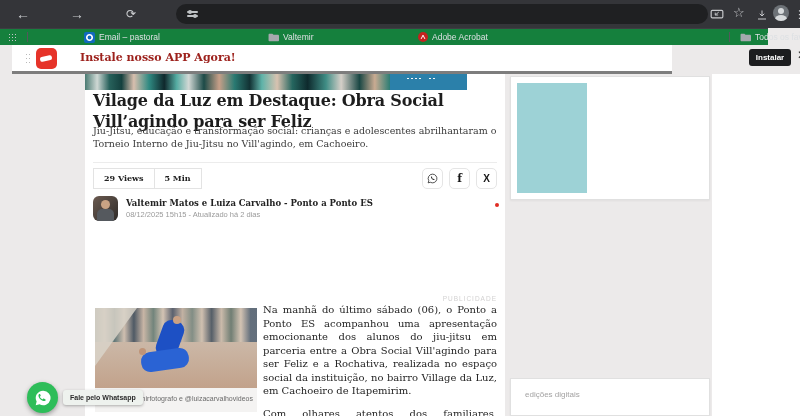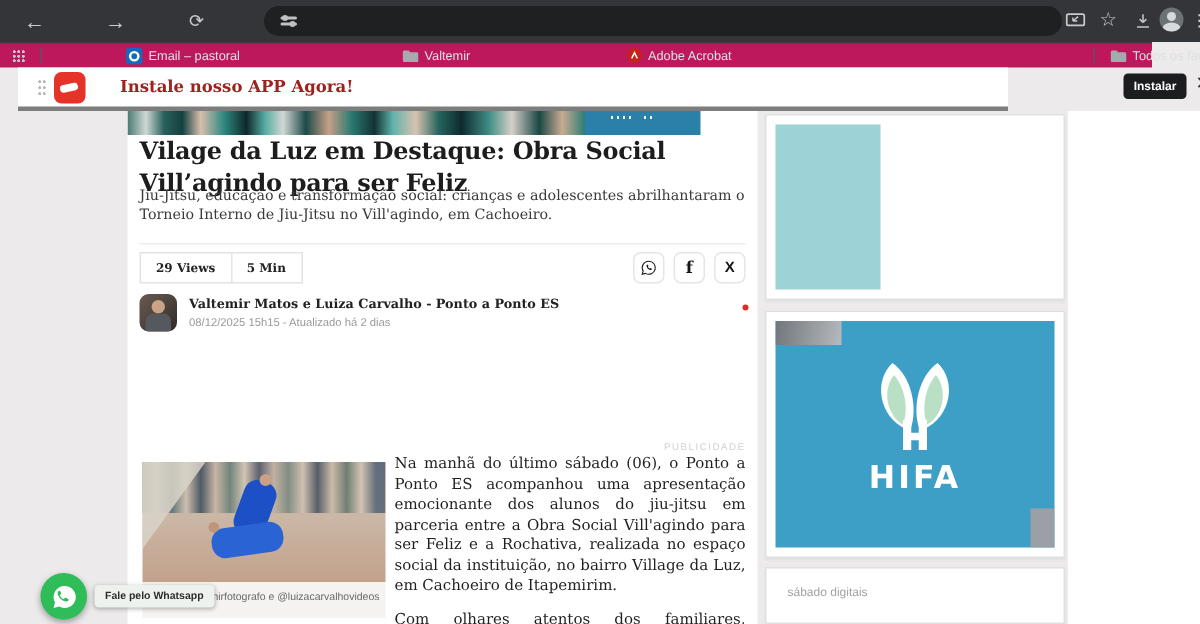--- a/index.html
+++ b/index.html
@@ -20,21 +20,21 @@
   .url-pill .site-ic i::after { content:""; position:absolute; top:-1px; width:4px; height:4px; border-radius:50%; background:#bfc2c5; }
   .url-pill .site-ic i:nth-child(1)::after { left:1px; }
   .url-pill .site-ic i:nth-child(2)::after { right:1px; }
   .url-text { position:absolute; left:30px; top:0; }
   .tb-right { position:absolute; top:0; }
   .avatar-circ { position:absolute; left:773px; top:5px; width:16px; height:16px; border-radius:50%;
     background:#6d7277; overflow:hidden; }
   .avatar-circ::before { content:""; position:absolute; left:5px; top:3px; width:6px; height:6px; border-radius:50%; background:#d7dadc; }
   .avatar-circ::after { content:""; position:absolute; left:2px; top:10px; width:12px; height:8px; border-radius:50%; background:#d7dadc; }
   
-  .bookmarks { position:absolute; left:0; top:28px; width:768px; height:17px; background:#be185d; border-top:1px solid #3d3e42; }
+  .bookmarks { position:absolute; left:0; top:28px; width:768px; height:17px; background:#15803d; border-top:1px solid #3d3e42; }
   .bm-item { position:absolute; top:0; height:16px; display:flex; align-items:center; gap:4px;
     color:#dde0e3; font-size:8.5px; white-space:nowrap; cursor:default; }
   .bm-sep { position:absolute; top:3px; width:1px; height:10px; background:#55575b; }
   .grid-ic { position:absolute; left:8px; top:4px; width:9px; height:9px;
     background:
       radial-gradient(circle 1px at 1.5px 1.5px,#c3c5c8 95%,transparent),
       radial-gradient(circle 1px at 4.5px 1.5px,#c3c5c8 95%,transparent),
       radial-gradient(circle 1px at 7.5px 1.5px,#c3c5c8 95%,transparent),
       radial-gradient(circle 1px at 1.5px 4.5px,#c3c5c8 95%,transparent),
       radial-gradient(circle 1px at 4.5px 4.5px,#c3c5c8 95%,transparent),
@@ -273,37 +273,23 @@
     <div class="body-text">
       <p>Na manhã do último sábado (06), o Ponto a Ponto ES acompanhou uma apresentação emocionante dos alunos do jiu-jitsu em parceria entre a Obra Social Vill'agindo para ser Feliz e a Rochativa, realizada no espaço social da instituição, no bairro Village da Luz, em Cachoeiro de Itapemirim.</p>
       <p>Com olhares atentos dos familiares, professores e</p>
     </div>
   </div>
 
   <div class="side-card side1">
     <div class="teal"></div>
   </div>
 
-  <div class="side-card side2">
-    <div class="hifa-bg">
-      <div class="corner-tl"></div>
-      <div class="corner-br"></div>
-      <svg class="hifa-logo" width="78" height="100" viewBox="0 0 78 100">
-        <path d="M33 48 C15 40 11 16 24 4 C37 13 41 35 36 48 Z" fill="#ffffff"></path>
-        <path d="M31 45 C20 39 17 22 25 12 C32 20 35 34 31 45 Z" fill="#b9e0c4"></path>
-        <path d="M45 48 C63 40 67 16 54 4 C41 13 37 35 42 48 Z" fill="#ffffff"></path>
-        <path d="M47 45 C58 39 61 22 53 12 C46 20 43 34 47 45 Z" fill="#b9e0c4"></path>
-        <path d="M31 42 h5.5 v8.5 h5 v-8.5 h5.5 v20 h-5.5 v-6.5 h-5 v6.5 h-5.5 z" fill="#ffffff"></path>
-        <text x="39" y="87" text-anchor="middle" font-family="DejaVu Sans, sans-serif" font-size="21" font-weight="bold" letter-spacing="2" fill="#ffffff">HIFA</text>
-      </svg>
-    </div>
-  </div>
 
   <div class="side-card side3">
-    <div class="flip-sub">sábado digitais</div>
+    <div class="flip-sub">edições digitais</div>
   </div>
 
   <div class="fab">
     <svg width="18" height="18" viewBox="0 0 32 32">
       <path d="M16 3A13 13 0 0 0 4.7 22.4L3 29l6.8-1.8A13 13 0 1 0 16 3z" fill="#ffffff"></path>
       <path d="M11.2 9.7c-.5-1.1-1-1-1.4-1-.9 0-1.9 1.1-1.9 2.7 0 4.5 5.6 10 10.2 10 1.6 0 2.7-1 2.7-1.9 0-.4 0-.9-1-1.4l-2.4-1.1c-.5-.2-.9-.1-1.2.3l-.6.8c-.3.3-.7.4-1.1.2-1.5-.8-3.1-2.3-3.9-3.9-.2-.4-.1-.8.2-1.1l.8-.7c.4-.3.5-.7.3-1.2z" fill="#2ebd59"></path>
     </svg>
   </div>
   <div class="fab-tip">Fale pelo Whatsapp</div>
 

